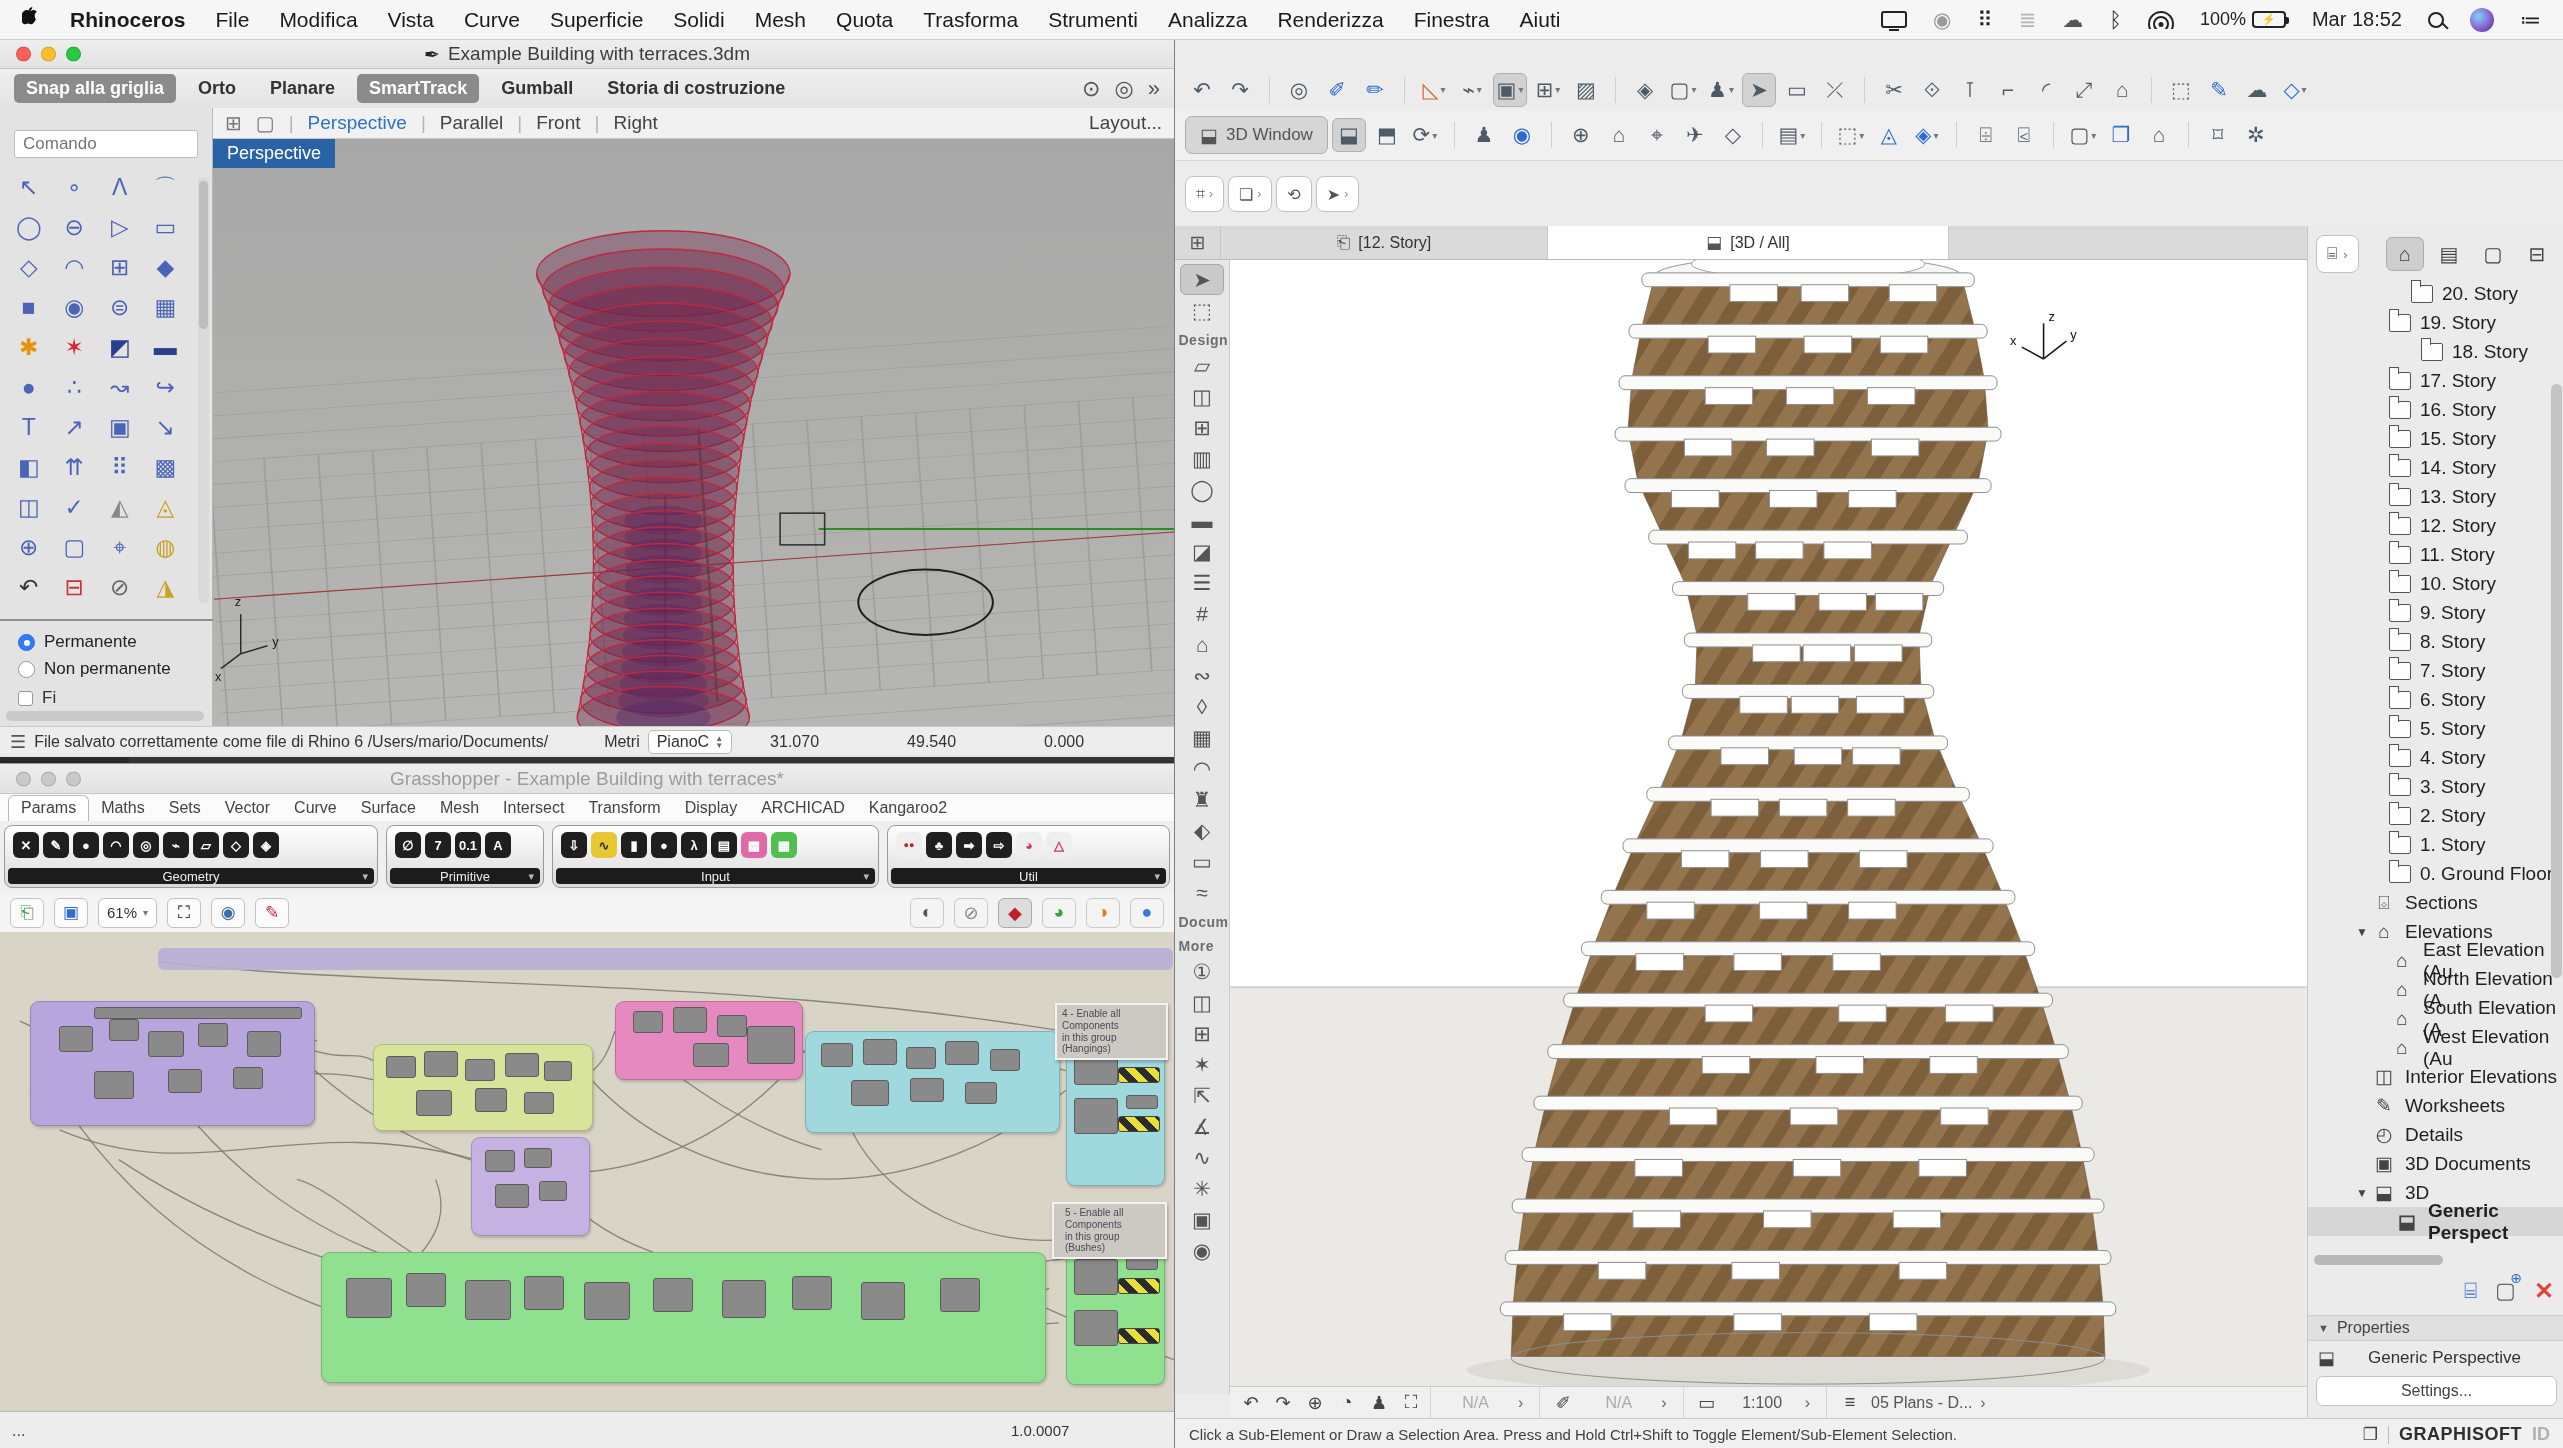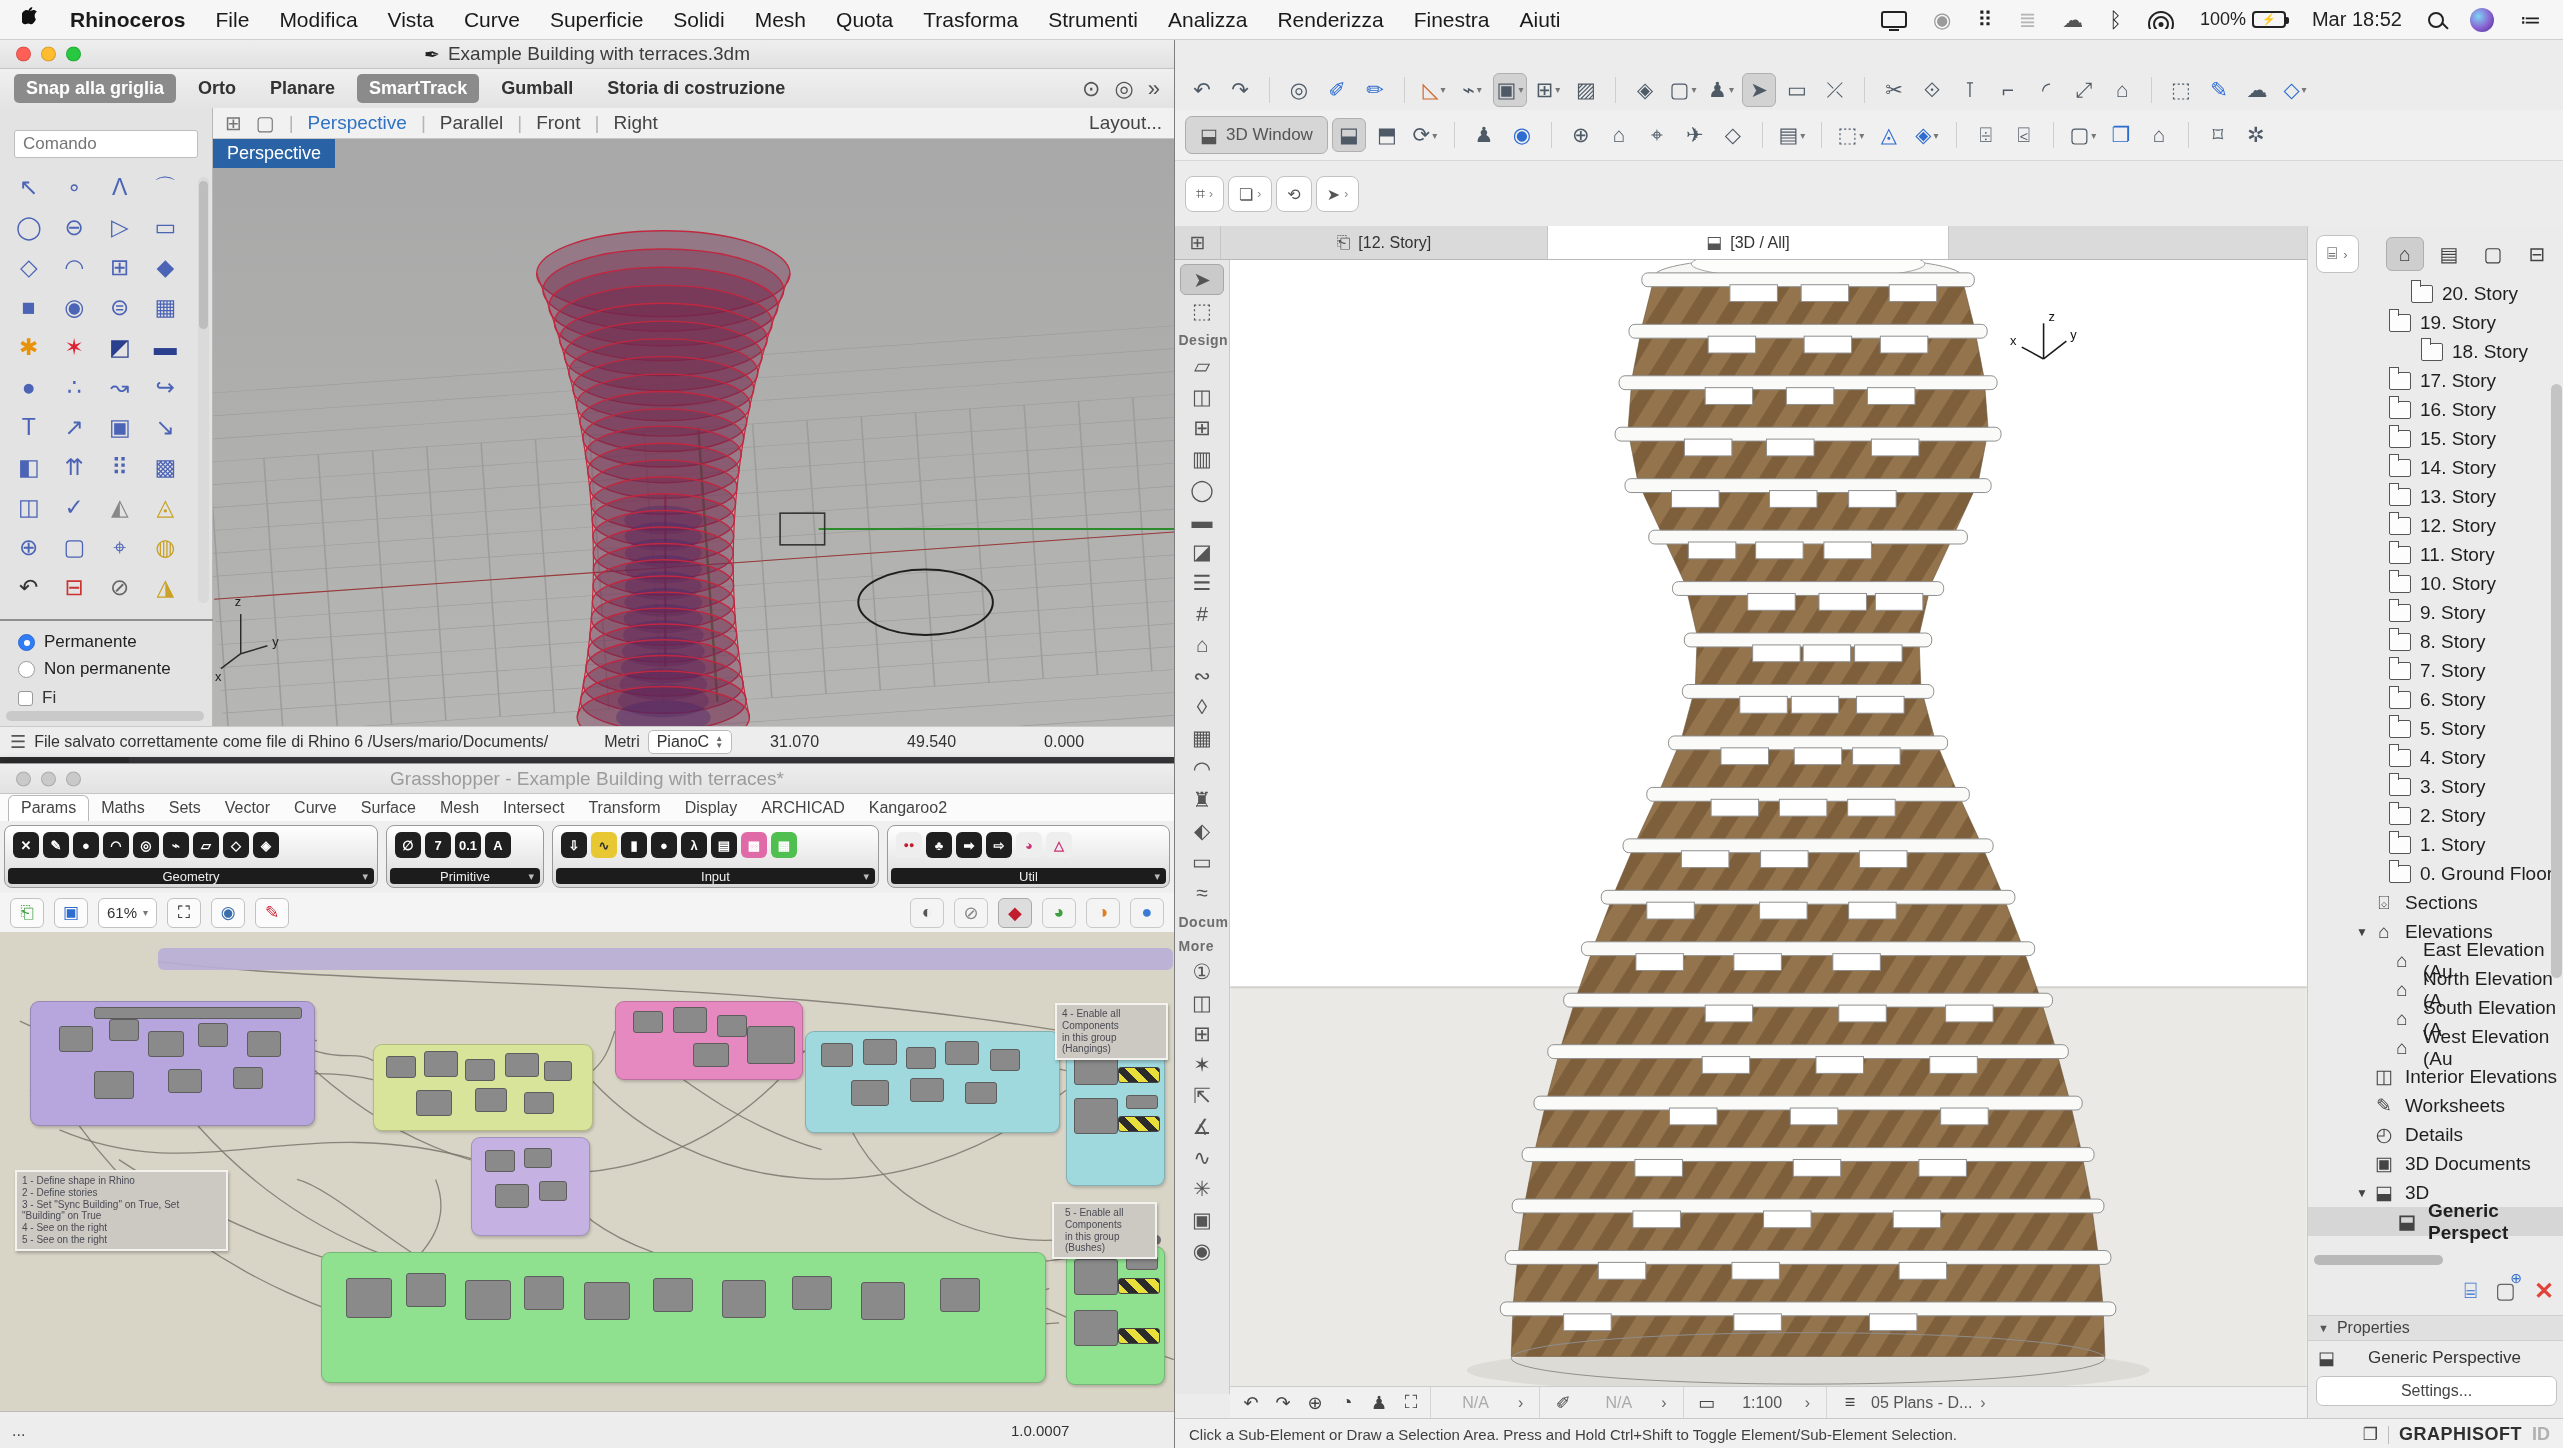--- a/index.html
+++ b/index.html
@@ -601,28 +601,23 @@
         <div class="ghaz" style="left: 1118px; top: 135px; width: 42px; height: 16px;"></div>
         <div class="ghaz" style="left: 1118px; top: 184px; width: 42px; height: 16px;"></div>
         <div class="ggroup" style="left: 1066px; top: 314px; width: 99px; height: 139px; background: rgb(143, 224, 143);"></div>
         <div class="gnode" style="left: 1074px; top: 327px; width: 44px; height: 36px;"></div>
         <div class="gnode" style="left: 1126px; top: 324px; width: 32px; height: 14px;"></div>
         <div class="gnode" style="left: 1074px; top: 378px; width: 44px; height: 36px;"></div>
         <div class="ghaz" style="left: 1118px; top: 346px; width: 42px; height: 16px;"></div>
         <div class="ghaz" style="left: 1118px; top: 396px; width: 42px; height: 16px;"></div>
         <div class="gbar" style="left: 1067px; top: 98px; width: 94px; height: 10px;"></div>
         <div class="gbar" style="left: 1067px; top: 303px; width: 94px; height: 10px;"></div>
-        <div class="gnote" style="left: 15px; top: 238px; width: 213px; min-height: 59px;">1 - Define shape in Rhino
-2 - Define stories
-3 - Set "Sync Building" on True, Set "Building" on True
-4 - See on the right
-5 - See on the right</div>
         <div class="gnote" style="left: 1055px; top: 71px; width: 113px; min-height: 30px;">4 - Enable all  Components
 in this group (Hangings)</div>
-        <div class="gnote" style="left: 1052px; top: 270px; width: 105px; min-height: 30px; padding-left: 11px;">5 - Enable all  Components
+        <div class="gnote" style="left: 1052px; top: 270px; width: 115px; min-height: 30px; padding-left: 11px;">5 - Enable all  Components
 in this group (Bushes)</div>
       </div>
     <div id="gh-bottom">
       <span>...</span>
       <span id="gh-version">1.0.0007</span>
     </div>
   </section>
 
   <section id="ac" class="abs">
     <div id="ac-tb1" class="ac-toolrow" style="left:0; top:29px; width:1389px; height:42px; background:#ececec; border-bottom:1px solid #d7d7d7;">

